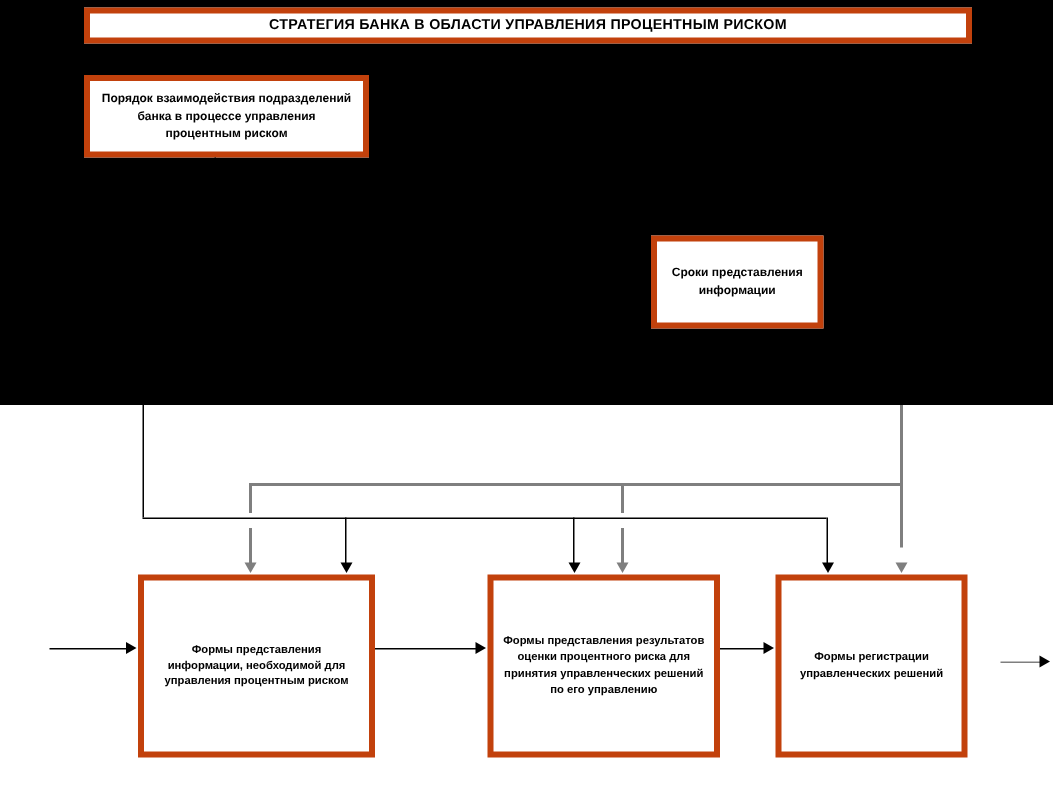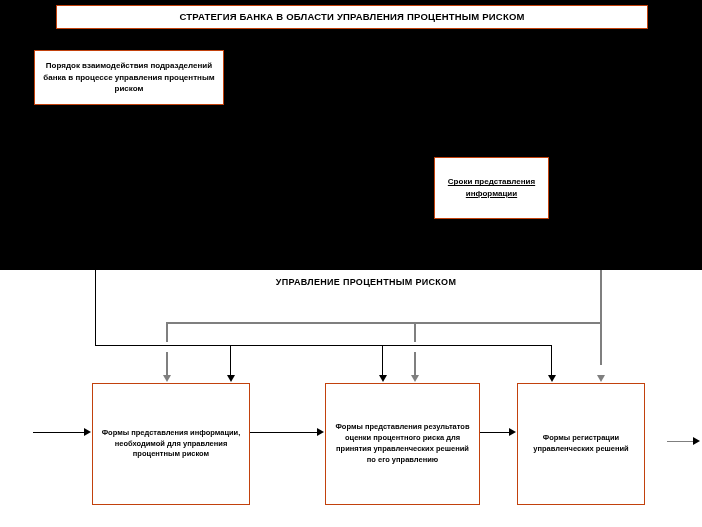--- a/index.html
+++ b/index.html
@@ -23,21 +23,21 @@
     top: 270px;
     width: 702px;
     height: 257px;
     background: #ffffff;
   }
 
   
   .box {
     position: absolute;
     background: #ffffff;
-    border: 1px solid #c2410c;
+    border: 4px solid #c2410c;
     box-sizing: border-box;
     display: flex;
     align-items: center;
     justify-content: center;
     text-align: center;
     color: #000000;
     font-weight: bold;
   }
   .box .txt {
     display: block;
@@ -50,21 +50,21 @@
     left: 56px;
     top: 5px;
     width: 592px;
     height: 24px;
     font-size: 9.5px;
     letter-spacing: 0.2px;
   }
 
   
   #box-order {
-    left: 34px;
+    left: 56px;
     top: 50px;
     width: 190px;
     height: 55px;
     font-size: 8px;
   }
   #box-instruction {
     left: 452px;
     top: 50px;
     width: 195px;
     height: 55px;
@@ -85,21 +85,20 @@
     width: 113px;
     height: 62px;
     font-size: 8px;
   }
   #box-deadlines {
     left: 434px;
     top: 157px;
     width: 115px;
     height: 62px;
     font-size: 8px;
-    text-decoration: underline;
   }
 
   
   #mgmt-heading {
     position: absolute;
     left: 96px;
     top: 277px;
     width: 540px;
     text-align: center;
     font-size: 9px;
@@ -166,21 +165,20 @@
     <span class="txt">Порядок взаимодействия подразделений банка в процессе управления процентным риском</span>
   </div>
   <div class="stub" style="left:143px; top:105px;"></div>
 
   <div class="stub" style="left:549px; top:105px;"></div>
 
   <div class="box" id="box-deadlines">
     <span class="txt">Сроки представления информации</span>
   </div>
 
-  <div id="mgmt-heading">УПРАВЛЕНИЕ ПРОЦЕНТНЫМ  РИСКОМ</div>
 
   <div class="ln v" style="left:95px; top:270px; height:75px;"></div>
 
   <div class="ln v2 gray" style="left:600px; top:270px; height:95px;"></div>
 
   <div class="ln h2 gray" style="left:166px; top:322px; width:436px;"></div>
 
   <div class="ln v2 gray" style="left:166px; top:322px; height:20px;"></div>
   <div class="ln v2 gray" style="left:414px; top:322px; height:20px;"></div>
 

